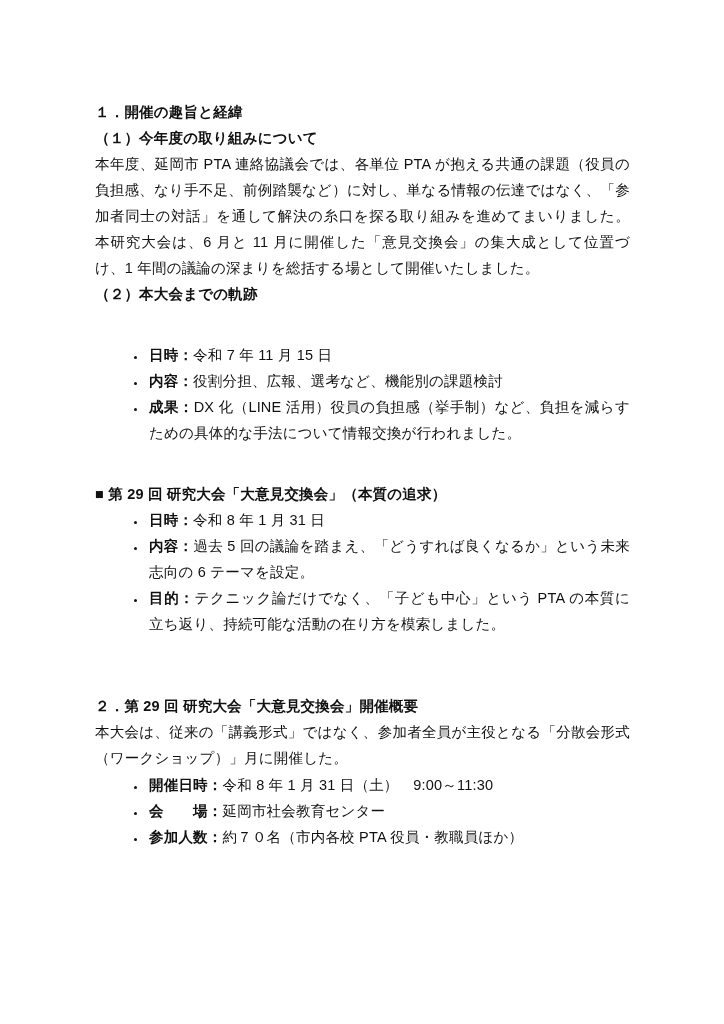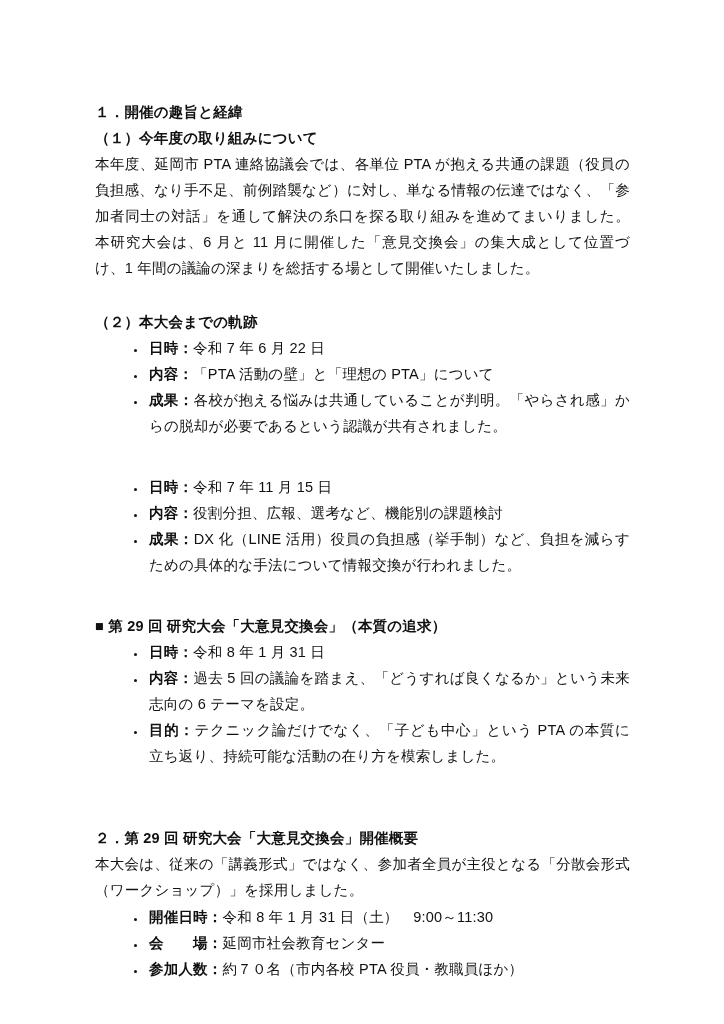--- a/index.html
+++ b/index.html
@@ -24,21 +24,21 @@
     letter-spacing: 0.2px;
   }
   .h {
     margin: 0;
     font-weight: bold;
   }
   .para {
     margin: 0;
     text-align: justify;
   }
-  .sec2 { margin-top: 28px; }
+  .sec2 { }
   .sec3 { margin-top: 56px; }
   .meeting + .meeting { margin-top: 35px; }
   ul.blist {
     margin: 0;
     padding: 0 0 0 52px;
     list-style: disc outside;
   }
   ul.blist li {
     padding-left: 2px;
     text-align: justify;
@@ -58,25 +58,20 @@
   <section class="sec1">
     <div class="h">１．開催の趣旨と経緯</div>
     <div class="h">（１）今年度の取り組みについて</div>
     <p class="para">本年度、延岡市 PTA 連絡協議会では、各単位 PTA が抱える共通の課題（役員の負担感、なり手不足、前例踏襲など）に対し、単なる情報の伝達ではなく、「参加者同士の対話」を通して解決の糸口を探る取り組みを進めてまいりました。本研究大会は、6 月と 11 月に開催した「意見交換会」の集大成として位置づけ、1 年間の議論の深まりを総括する場として開催いたしました。</p>
   </section>
 
   <section class="sec2">
     <div class="h">（２）本大会までの軌跡</div>
 
     <div class="meeting">
-      <ul class="blist">
-        <li><span class="label">日時：</span><span>令和 7 年 6 月 22 日</span></li>
-        <li><span class="label">内容：</span><span>「PTA 活動の壁」と「理想の PTA」について</span></li>
-        <li><span class="label">成果：</span><span>各校が抱える悩みは共通していることが判明。「やらされ感」からの脱却が必要であるという認識が共有されました。</span></li>
-      </ul>
     </div>
 
     <div class="meeting">
       <ul class="blist">
         <li><span class="label">日時：</span><span>令和 7 年 11 月 15 日</span></li>
         <li><span class="label">内容：</span><span>役割分担、広報、選考など、機能別の課題検討</span></li>
         <li><span class="label">成果：</span><span>DX 化（LINE 活用）役員の負担感（挙手制）など、負担を減らすための具体的な手法について情報交換が行われました。</span></li>
       </ul>
     </div>
 
@@ -88,21 +83,21 @@
       <ul class="blist">
         <li><span class="label">日時：</span><span>令和 8 年 1 月 31 日</span></li>
         <li><span class="label">内容：</span><span>過去 5 回の議論を踏まえ、「どうすれば良くなるか」という未来志向の 6 テーマを設定。</span></li>
         <li><span class="label">目的：</span><span>テクニック論だけでなく、「子ども中心」という PTA の本質に立ち返り、持続可能な活動の在り方を模索しました。</span></li>
       </ul>
     </div>
   </section>
 
   <section class="sec3">
     <div class="h">２．第 29 回 研究大会「大意見交換会」開催概要</div>
-    <p class="para">本大会は、従来の「講義形式」ではなく、参加者全員が主役となる「分散会形式（ワークショップ）」を採用しました。</p>
+    <p class="para">本大会は、従来の「講義形式」ではなく、参加者全員が主役となる「分散会形式（ワークショップ）」月に開催した。</p>
     <ul class="blist">
       <li><span class="label">開催日時：</span><span>令和 8 年 1 月 31 日（土）　9:00～11:30</span></li>
       <li><span class="label">会　　場：</span><span>延岡市社会教育センター</span></li>
       <li><span class="label">参加人数：</span><span>約７０名（市内各校 PTA 役員・教職員ほか）</span></li>
 
     </ul>
 
   </section>
 
 </div>

